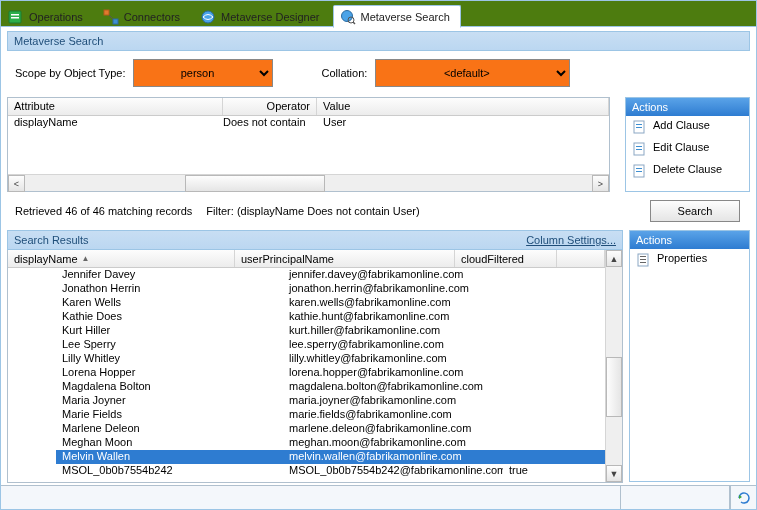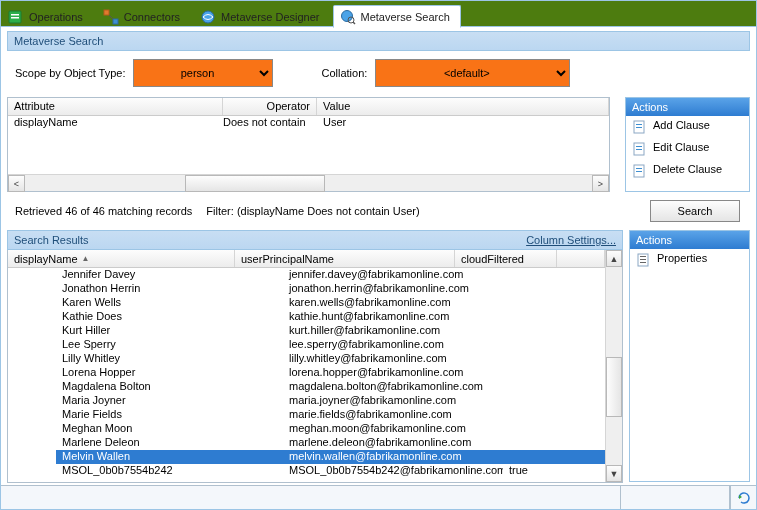--- a/index.html
+++ b/index.html
@@ -404,27 +404,27 @@
               <div class="cell r-dn">Maria Joyner</div>
               <div class="cell r-upn">maria.joyner@fabrikamonline.com</div>
               <div class="cell r-cf"></div>
             </div>
             <div class="r-row">
               <div class="cell r-dn">Marie Fields</div>
               <div class="cell r-upn">marie.fields@fabrikamonline.com</div>
               <div class="cell r-cf"></div>
             </div>
             <div class="r-row">
+              <div class="cell r-dn">Marlene Deleon</div>
+              <div class="cell r-upn">marlene.deleon@fabrikamonline.com</div>
+              <div class="cell r-cf"></div>
+            </div>
+            <div class="r-row">
               <div class="cell r-dn">Meghan Moon</div>
               <div class="cell r-upn">meghan.moon@fabrikamonline.com</div>
-              <div class="cell r-cf"></div>
-            </div>
-            <div class="r-row">
-              <div class="cell r-dn">Marlene Deleon</div>
-              <div class="cell r-upn">marlene.deleon@fabrikamonline.com</div>
               <div class="cell r-cf"></div>
             </div>
             <div class="r-row selected">
               <div class="cell r-dn">Melvin Wallen</div>
               <div class="cell r-upn">melvin.wallen@fabrikamonline.com</div>
               <div class="cell r-cf"></div>
             </div>
             <div class="r-row">
               <div class="cell r-dn">MSOL_0b0b7554b242</div>
               <div class="cell r-upn">MSOL_0b0b7554b242@fabrikamonline.com</div>

